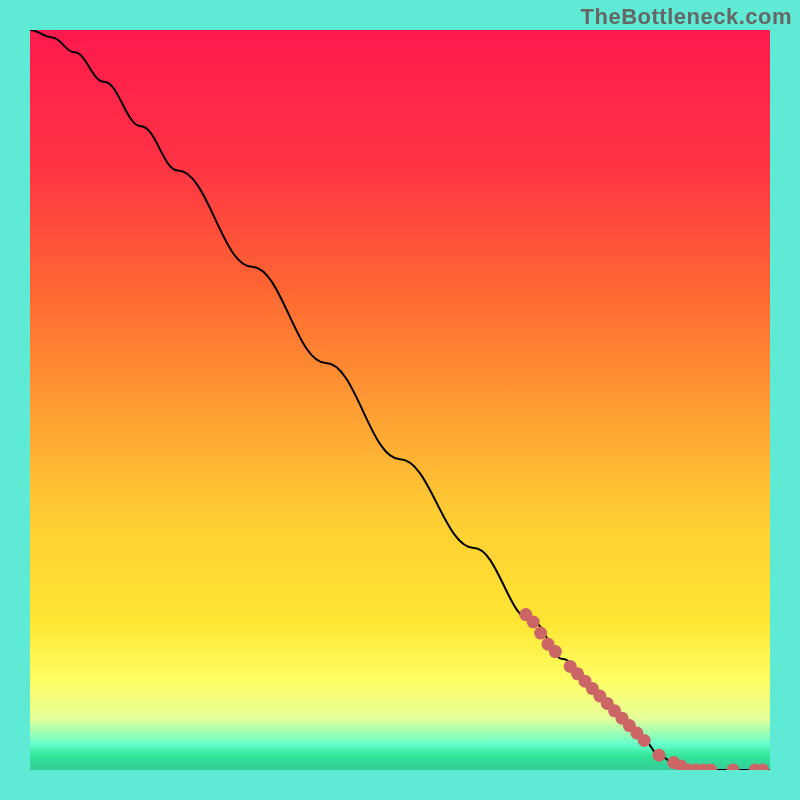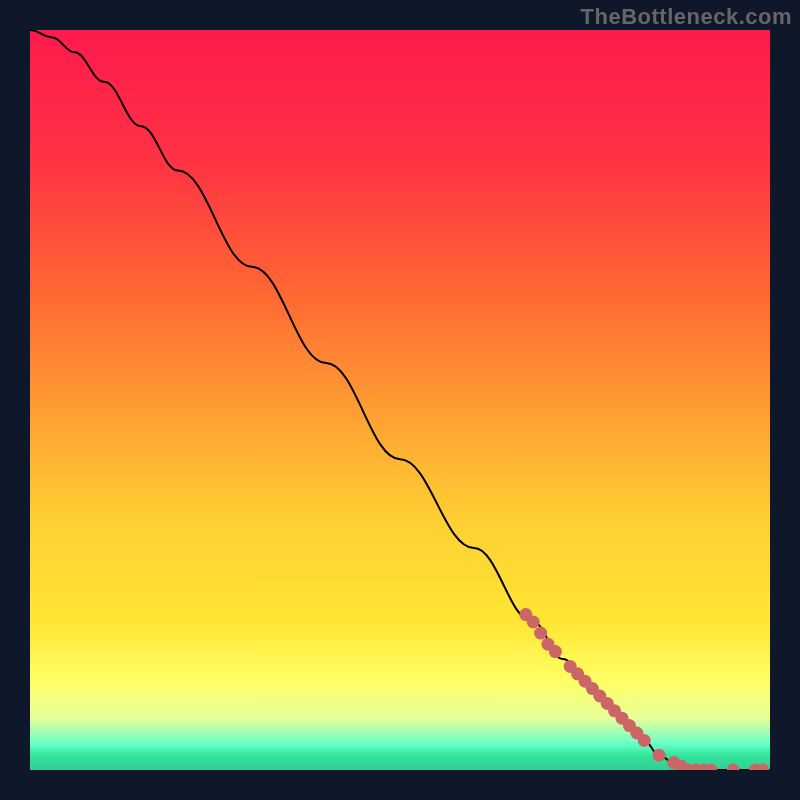--- a/index.html
+++ b/index.html
@@ -8,21 +8,21 @@
     width: 800px;
     height: 800px;
     background: #000;
     overflow: hidden;
     font-family: Arial, Helvetica, sans-serif;
   }
   .frame {
     position: relative;
     width: 800px;
     height: 800px;
-    background: #0f172a;
+    background: #5eead4;
   }
   .watermark {
     position: absolute;
     top: 4px;
     right: 8px;
     color: #666;
     font-size: 22px;
     font-weight: bold;
     letter-spacing: 0.5px;
     z-index: 10;

